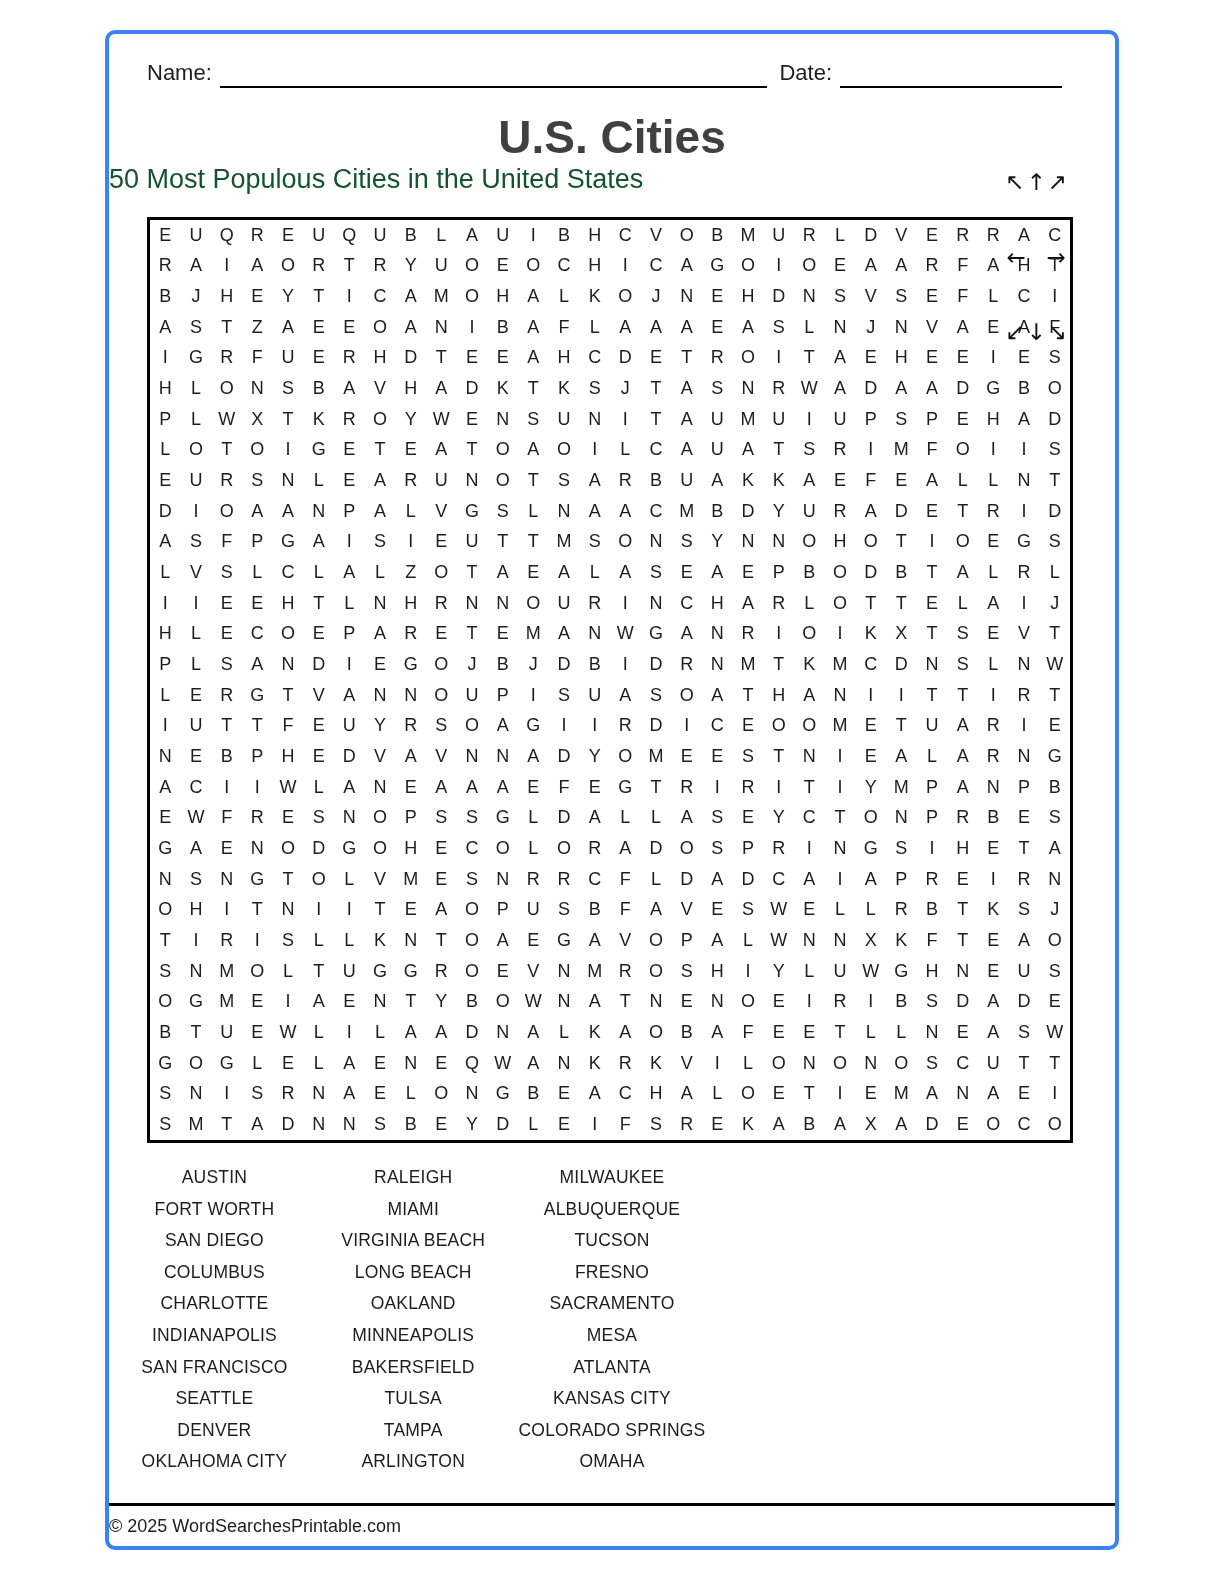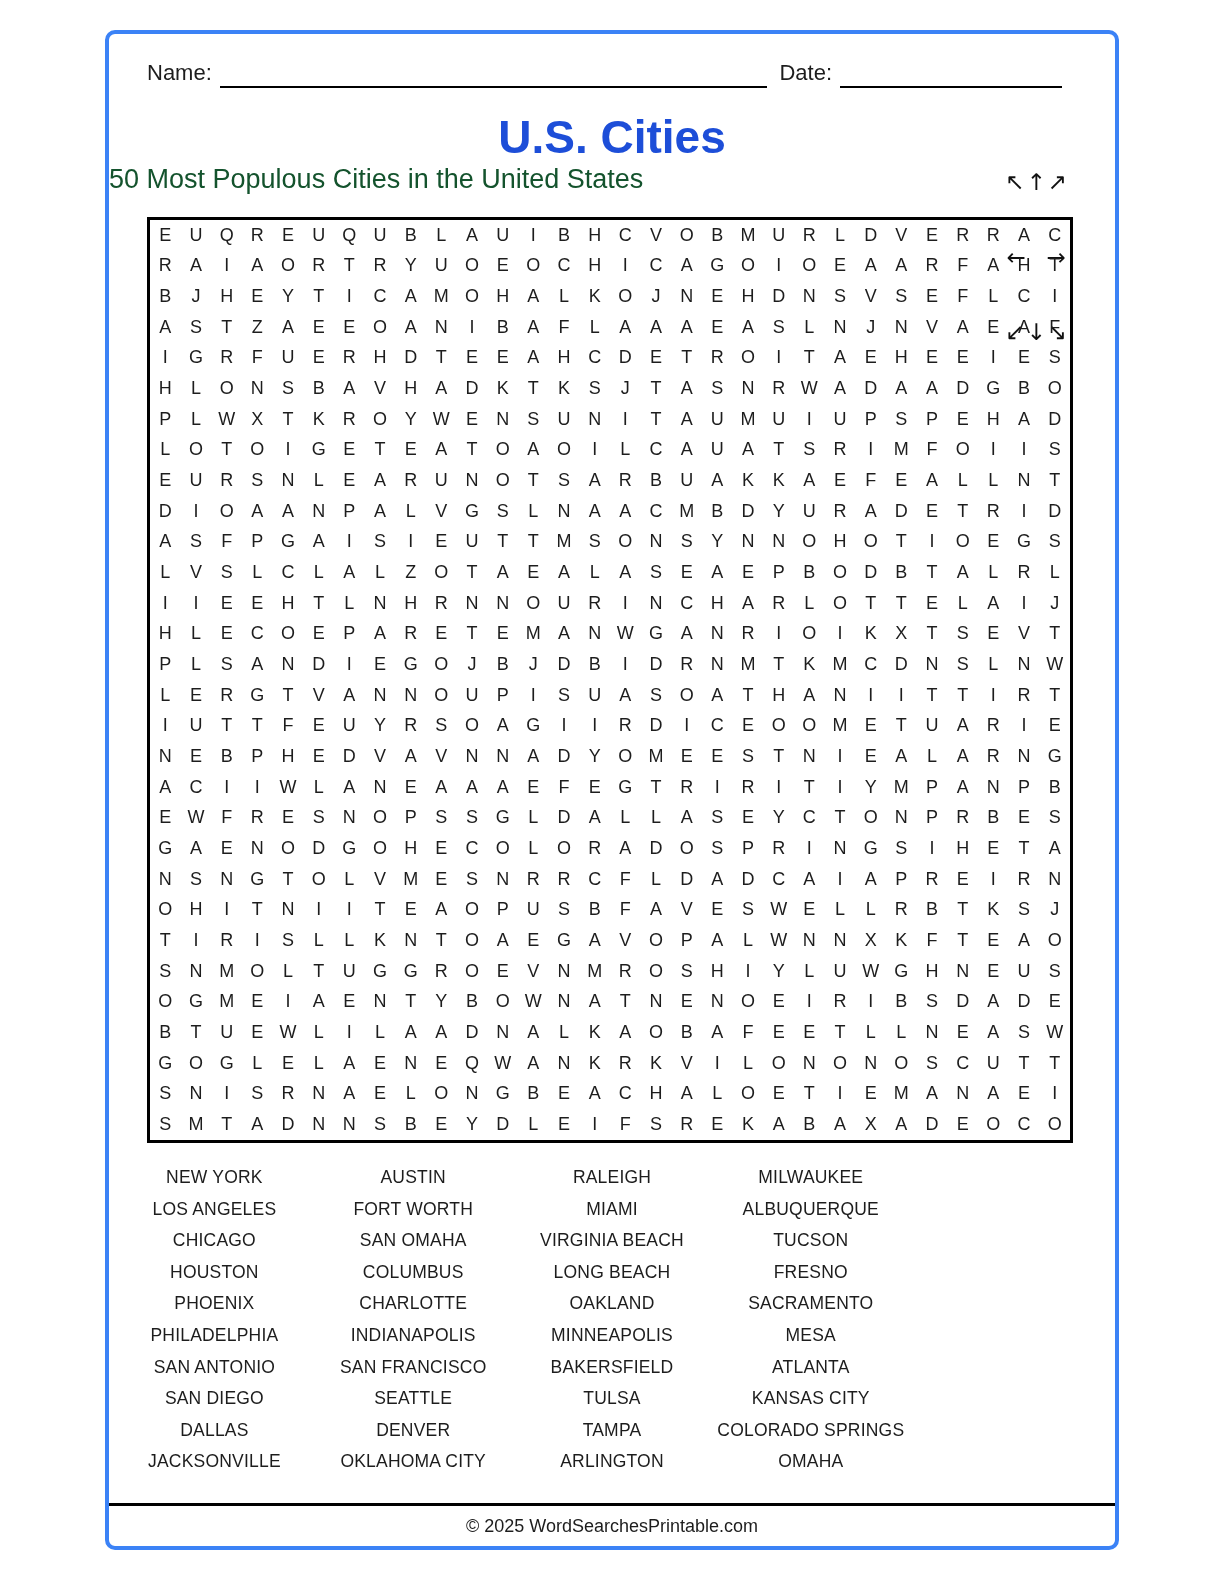--- a/index.html
+++ b/index.html
@@ -18,21 +18,21 @@
   }
   .field-group { display:flex; align-items:flex-end; }
   .field-label { white-space:nowrap; padding-bottom:2px; }
   .write-line { border-bottom:2px solid #000; height:26px; margin-left:8px; }
   .name-line { width:547px; }
   .date-line { width:222px; }
   .date-group { margin-left:auto; }
   
   .title {
     position:absolute; top:76px; left:0; right:0; text-align:center;
-    font-size:46px; font-weight:bold; color:#1d4ed8; letter-spacing:0px;
+    font-size:46px; font-weight:bold; color:#404040; letter-spacing:0px;
   }
   .subtitle {
     position:absolute; top:130px; left:0; right:0; 
     font-size:27px; color:#14532d;
   }
   .dir-icon {
     position:absolute; top:86px; right:46px; text-align:center;
     font-family:"DejaVu Sans", sans-serif; font-size:23px; line-height:25px;
     color:#111; letter-spacing:2px; white-space:pre;
   }
@@ -53,21 +53,21 @@
   }
   .word-col { display:flex; flex-direction:column; }
   .word {
     text-align:center; font-size:17.5px; line-height:31.6px;
     color:#1d1d1d; white-space:nowrap; letter-spacing:0.2px;
   }
   
   .footer {
     position:absolute; left:0; right:0; bottom:0; height:40px;
     border-top:3px solid #000;
-    display:flex; align-items:center; justify-content:center;
+    display:flex; align-items:center; 
     font-size:18px; color:#1d1d1d;
   }
 </style>
 </head>
 <body>
 
 <div class="canvas">
   <div class="sheet">
 
     <div class="fields">
@@ -988,35 +988,23 @@
         <div class="grid-cell">A</div>
         <div class="grid-cell">D</div>
         <div class="grid-cell">E</div>
         <div class="grid-cell">O</div>
         <div class="grid-cell">C</div>
         <div class="grid-cell">O</div>
       </div>
 
     <div class="words">
         <div class="word-col">
-          <div class="word">NEW YORK</div>
-          <div class="word">LOS ANGELES</div>
-          <div class="word">CHICAGO</div>
-          <div class="word">HOUSTON</div>
-          <div class="word">PHOENIX</div>
-          <div class="word">PHILADELPHIA</div>
-          <div class="word">SAN ANTONIO</div>
-          <div class="word">SAN DIEGO</div>
-          <div class="word">DALLAS</div>
-          <div class="word">JACKSONVILLE</div>
-        </div>
-        <div class="word-col">
           <div class="word">AUSTIN</div>
           <div class="word">FORT WORTH</div>
-          <div class="word">SAN OMAHA</div>
+          <div class="word">SAN DIEGO</div>
           <div class="word">COLUMBUS</div>
           <div class="word">CHARLOTTE</div>
           <div class="word">INDIANAPOLIS</div>
           <div class="word">SAN FRANCISCO</div>
           <div class="word">SEATTLE</div>
           <div class="word">DENVER</div>
           <div class="word">OKLAHOMA CITY</div>
         </div>
         <div class="word-col">
           <div class="word">RALEIGH</div>

